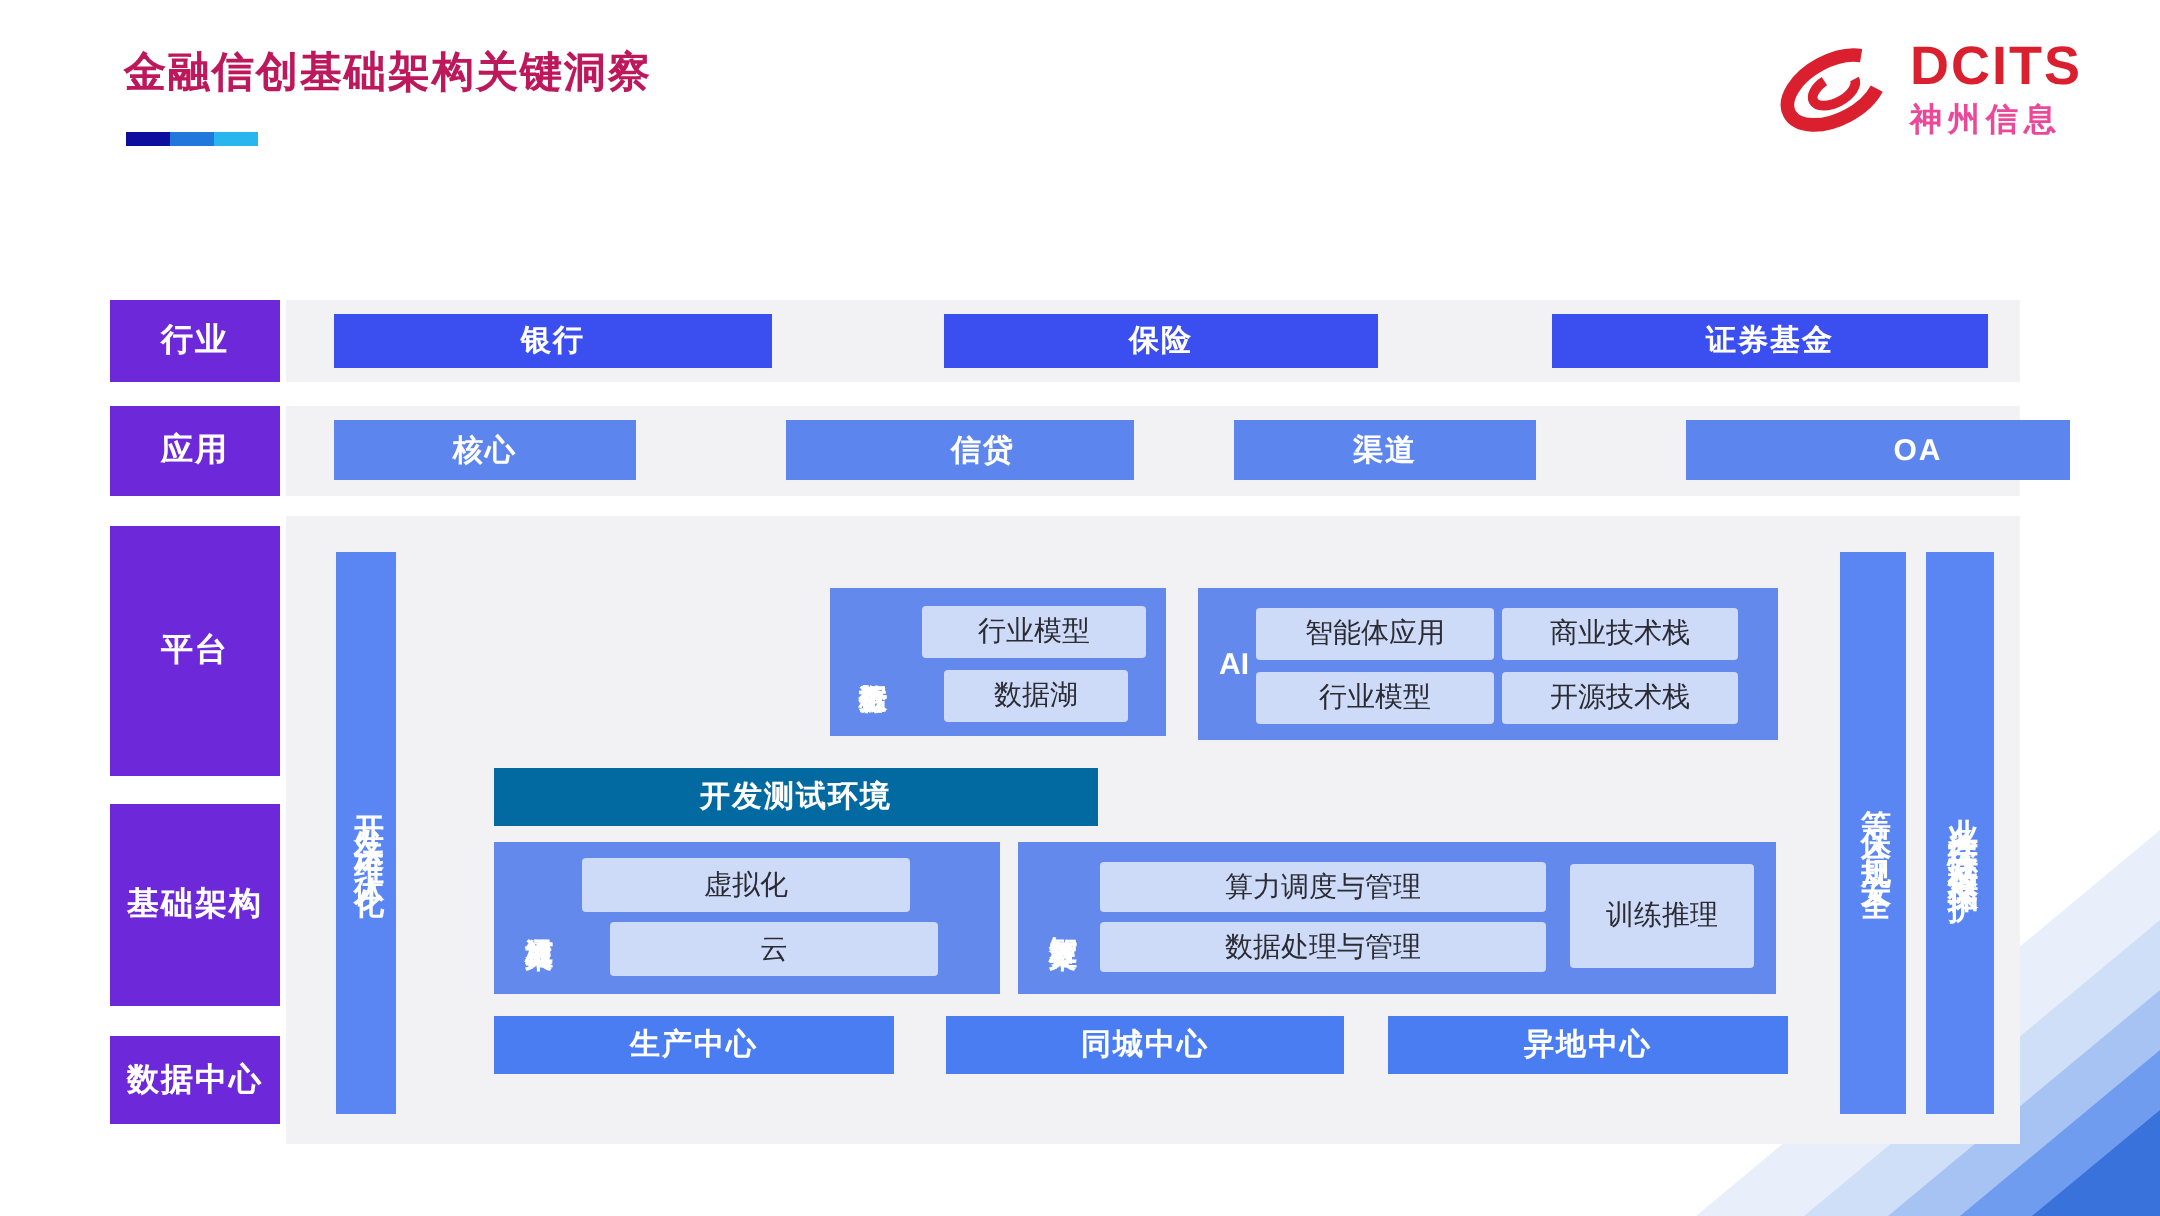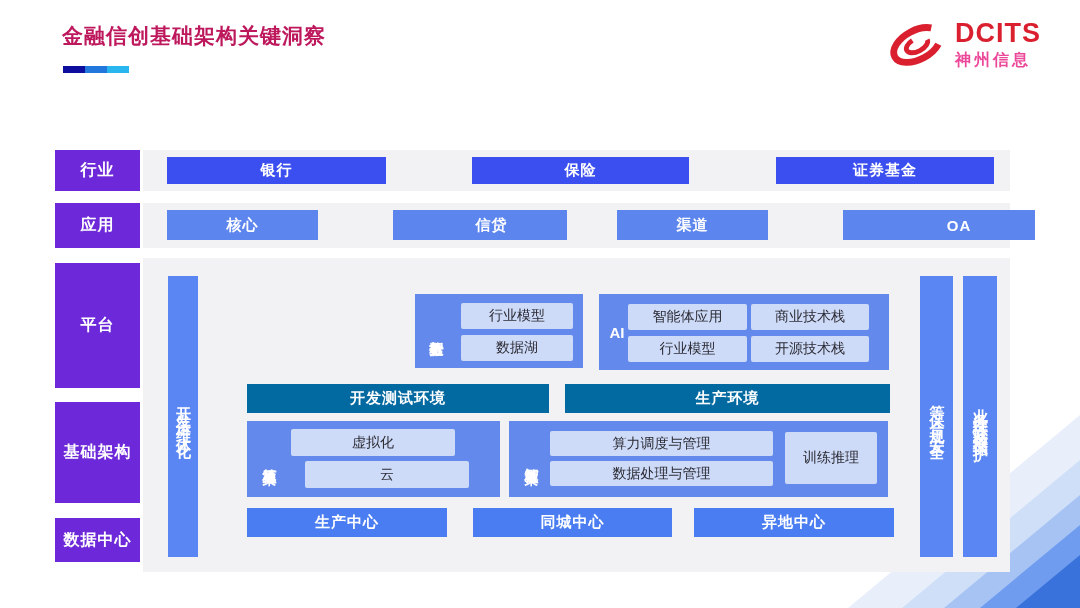--- a/index.html
+++ b/index.html
@@ -100,33 +100,32 @@
   <div class="abs b-app fc" style="left:843px;top:210px;width:152px;height:30px;padding-left:40px;">OA</div>
 
   <div class="abs vbar sp6" style="left:168px;top:276px;width:30px;height:281px;">开发运维一体化</div>
   <div class="abs vbar sp8" style="left:920px;top:276px;width:33px;height:281px;">等保合规安全</div>
   <div class="abs vbar sp4" style="left:963px;top:276px;width:34px;height:281px;">业务连续性及数据保护</div>
 
 
   <div class="abs group" style="left:415px;top:294px;width:168px;height:74px;">
     <div class="vlabel" style="left:6px;width:32px;letter-spacing:0;">数据分析</div>
     <div class="inner" style="left:46px;top:9px;width:112px;height:26px;">行业模型</div>
-    <div class="inner" style="left:46px;top:41px;width:112px;height:26px;">数据湖</div>
+    <div class="inner" style="left:57px;top:41px;width:92px;height:26px;">数据湖</div>
   </div>
 
   <div class="abs group" style="left:599px;top:294px;width:290px;height:76px;">
     <div class="hlabel" style="left:6px;width:24px;">AI</div>
     <div class="inner" style="left:29px;top:10px;width:119px;height:26px;">智能体应用</div>
     <div class="inner" style="left:152px;top:10px;width:118px;height:26px;">商业技术栈</div>
     <div class="inner" style="left:29px;top:42px;width:119px;height:26px;">行业模型</div>
     <div class="inner" style="left:152px;top:42px;width:118px;height:26px;">开源技术栈</div>
   </div>
 
   <div class="abs b-env fc" style="left:247px;top:384px;width:302px;height:29px;">开发测试环境</div>
-  <div class="abs b-env fc" style="left:565px;top:384px;width:325px;height:29px;">生产环境</div>
 
   <div class="abs group" style="left:247px;top:421px;width:253px;height:76px;">
     <div class="vlabel" style="left:8px;width:30px;letter-spacing:1px;">通算框架</div>
     <div class="inner" style="left:44px;top:8px;width:164px;height:27px;">虚拟化</div>
     <div class="inner" style="left:58px;top:40px;width:164px;height:27px;">云</div>
   </div>
 
   <div class="abs group" style="left:509px;top:421px;width:379px;height:76px;">
     <div class="vlabel" style="left:8px;width:30px;letter-spacing:1px;">智算框架</div>
     <div class="inner" style="left:41px;top:10px;width:223px;height:25px;">算力调度与管理</div>

